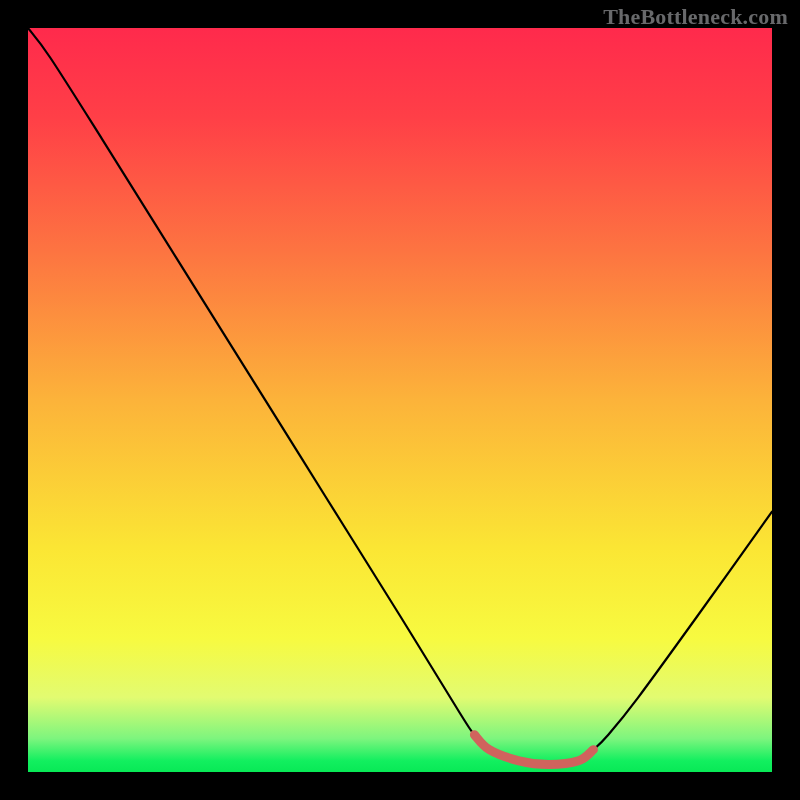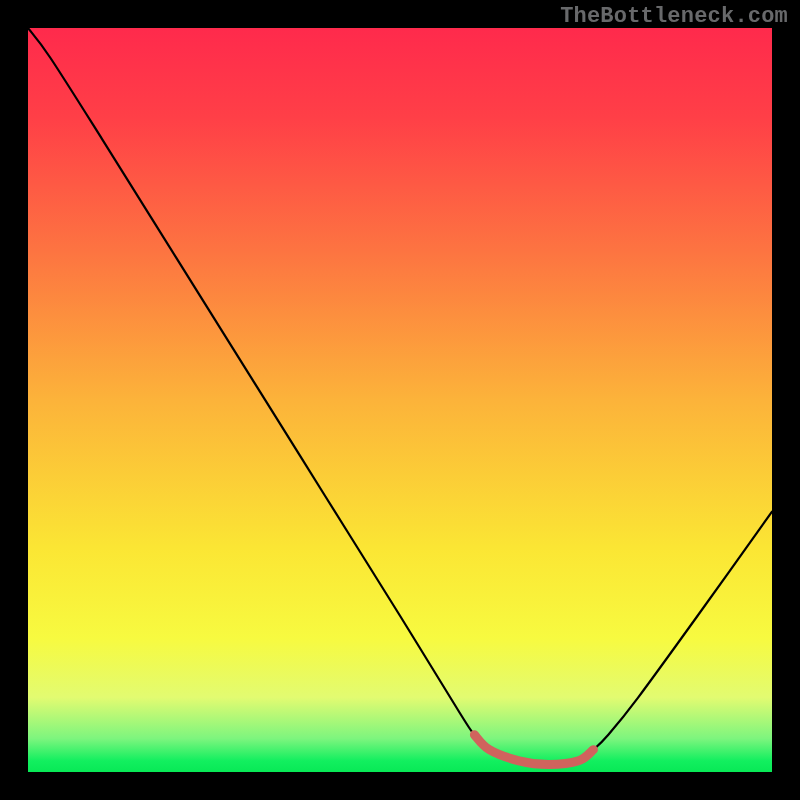--- a/index.html
+++ b/index.html
@@ -20,21 +20,21 @@
     position: absolute;
     left: 28px;
     top: 28px;
     width: 744px;
     height: 744px;
   }
   .watermark {
     position: absolute;
     top: 4px;
     right: 12px;
-    font-family: Liberation Mono, monospace;
+    font-family: Liberation Serif, serif;
     font-size: 22px;
     font-weight: 600;
     color: #68696b;
     letter-spacing: 0.2px;
     text-align: right;
   }
   svg { display: block; }
 </style>
 </head>
 <body>

